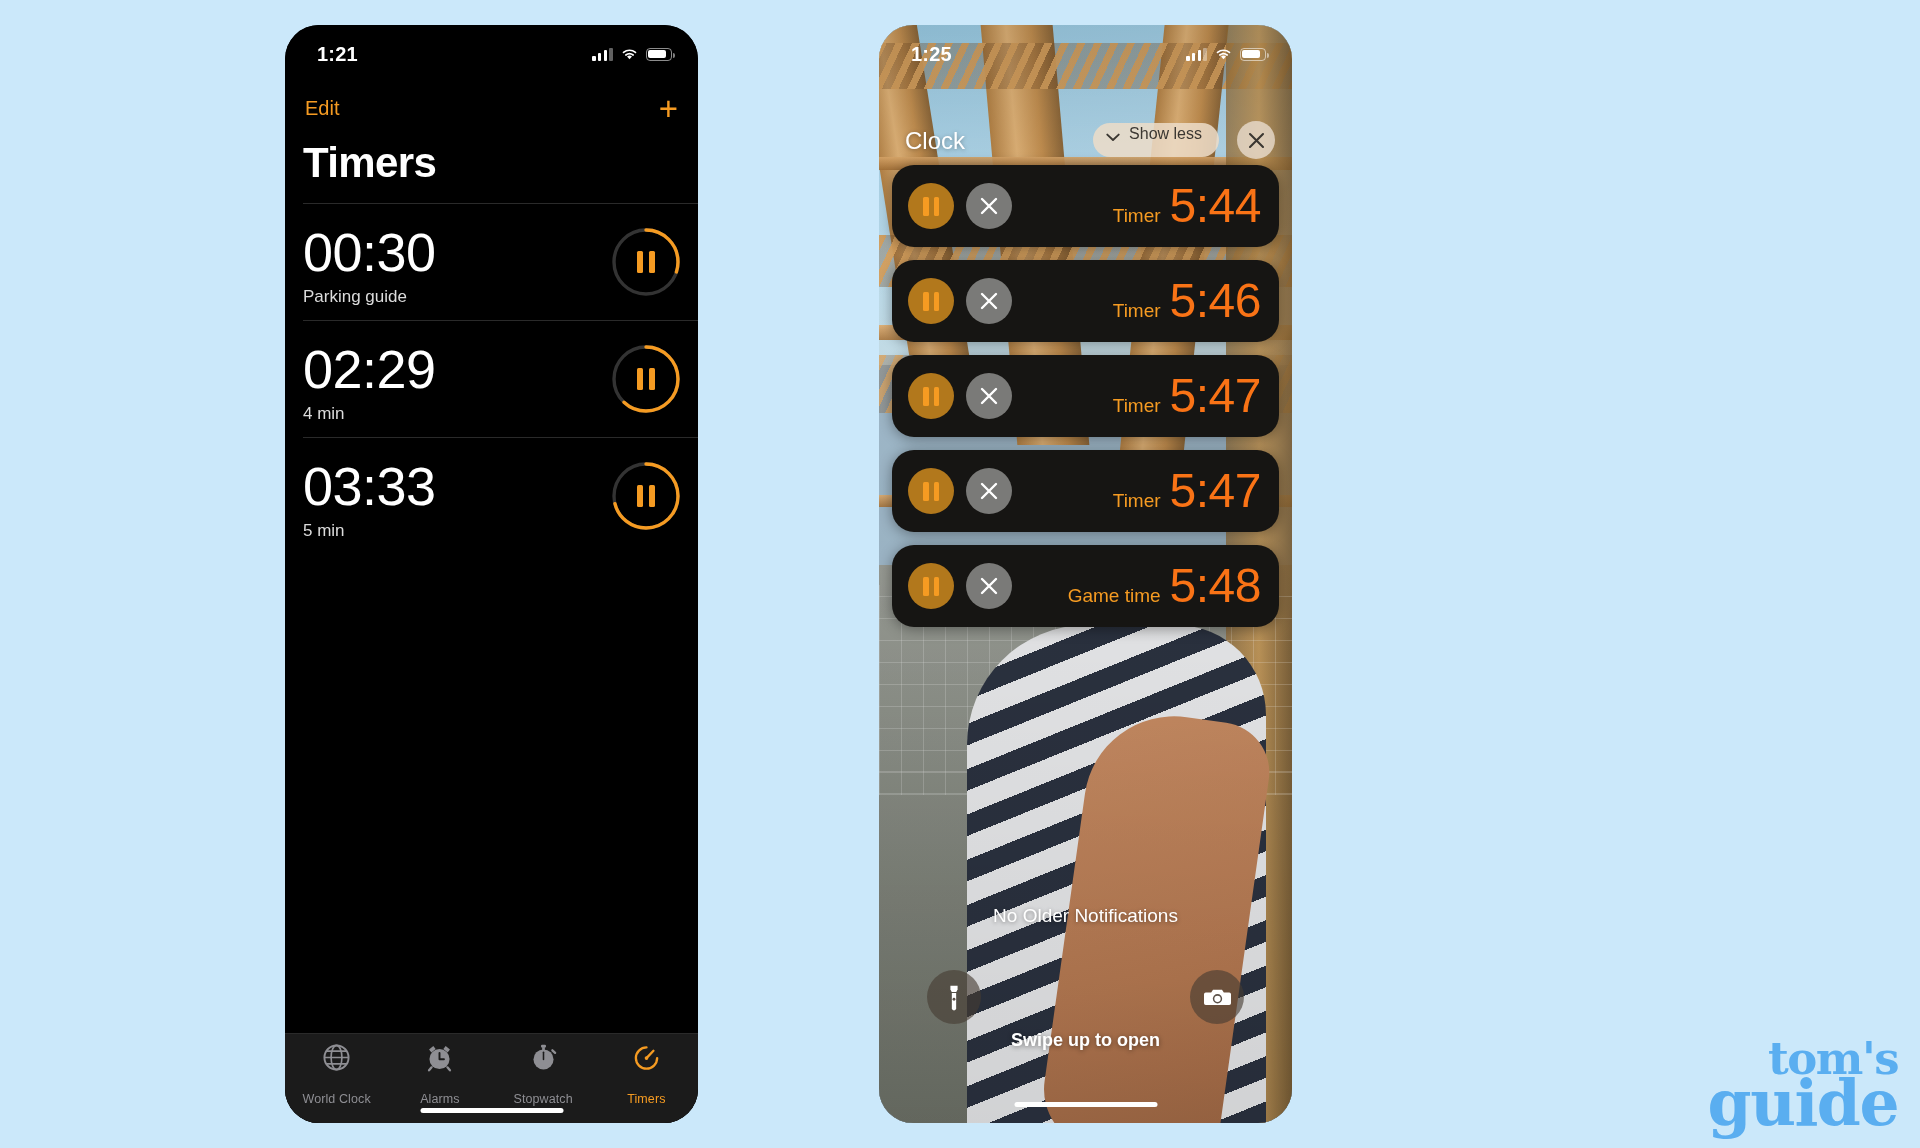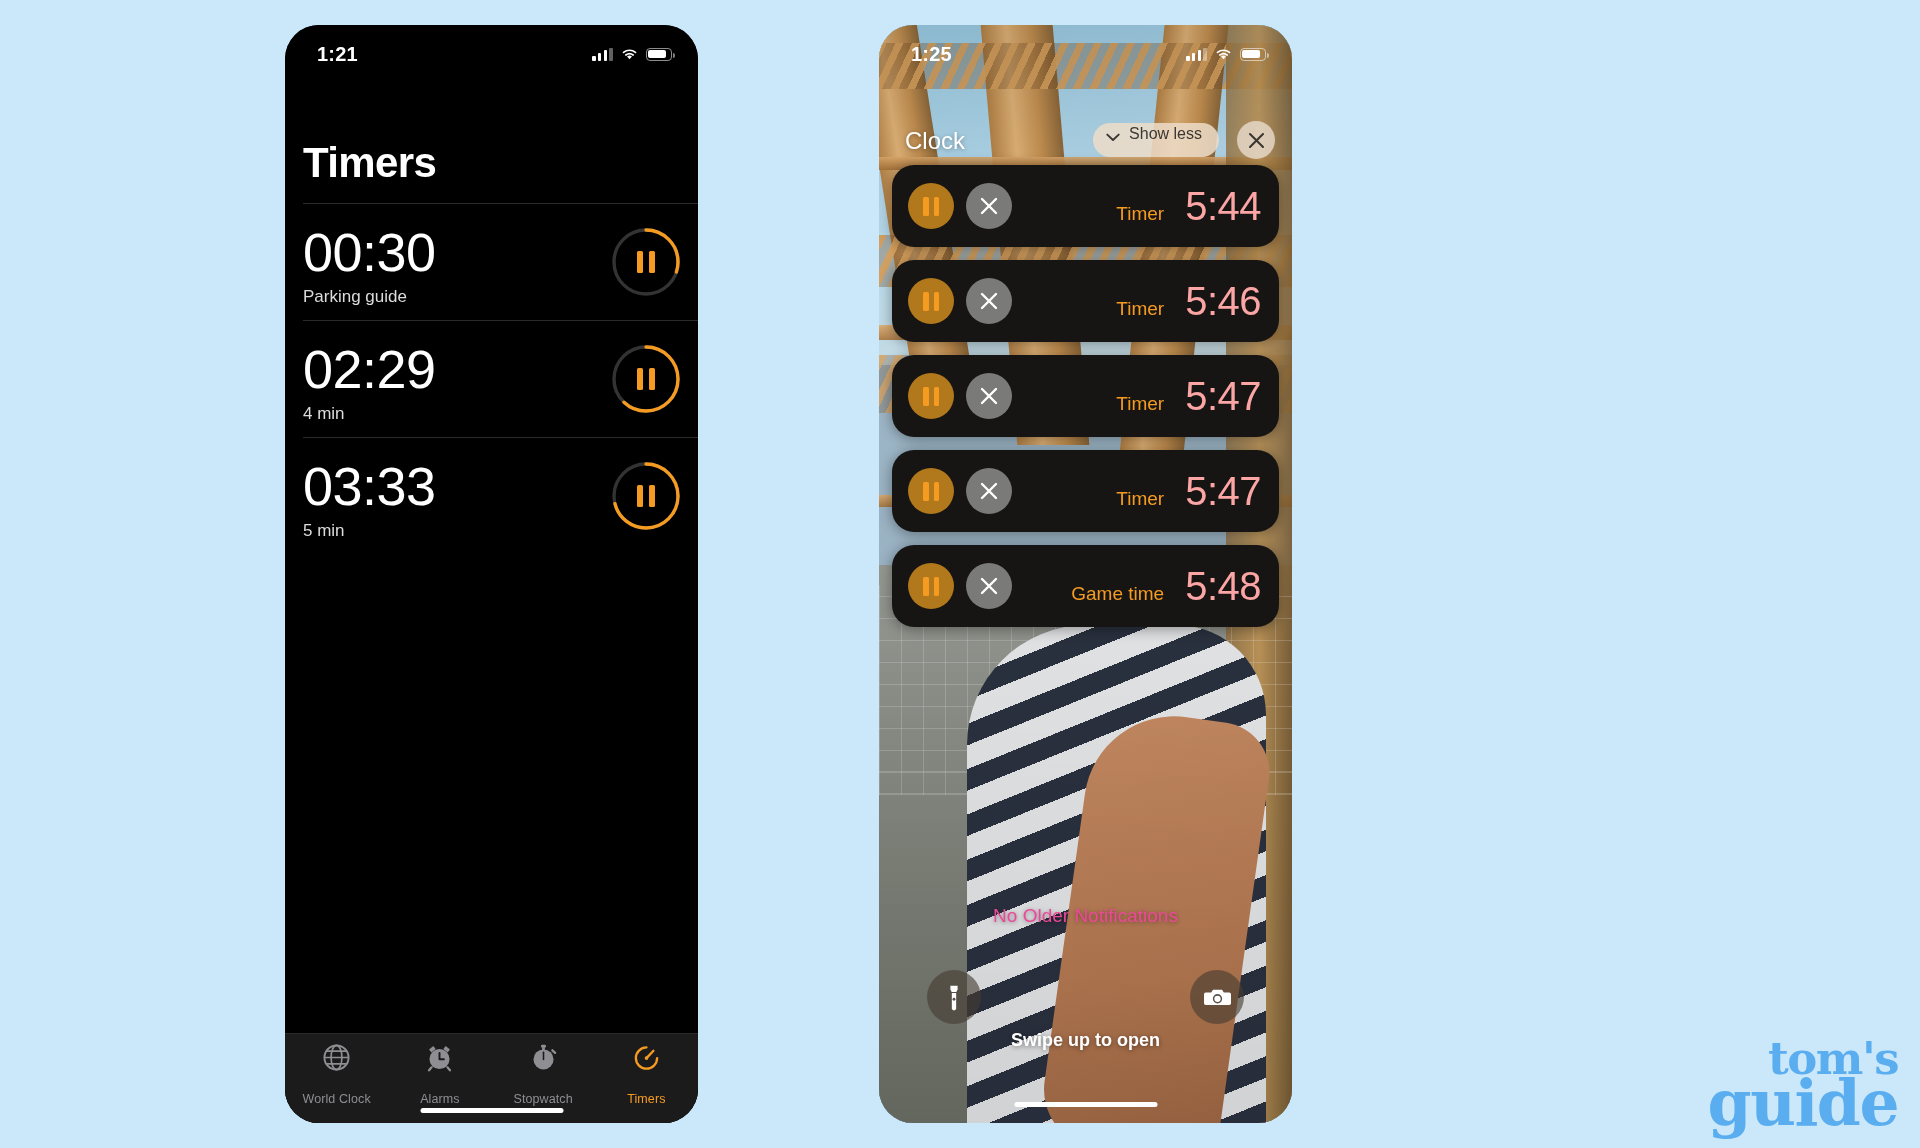--- a/index.html
+++ b/index.html
@@ -198,25 +198,25 @@
   }
   .n-pause i{display:block;width:5.5px;height:19px;background:#f59b22;border-radius:1.5px;}
   .n-close{
     width:46px;height:46px;border-radius:50%;background:#7a7a78;
     display:flex;align-items:center;justify-content:center;flex:0 0 46px;
     margin-left:12px;cursor:pointer;border:none;
   }
   .n-close svg{width:20px;height:20px;display:block;}
   .n-right{margin-left:auto;display:flex;align-items:baseline;gap:9px;}
   .n-title{color:#f59b22;font-size:19px;}
-  .n-time{color:#fca5a5;font-size:40px;font-weight:400;line-height:1;letter-spacing:-.5px;margin-left:12px;}
+  .n-time{color:#f97316;font-size:48px;font-weight:400;line-height:1;letter-spacing:-.5px;}
 
   .no-older{
     position:absolute;left:0;right:0;top:880px;text-align:center;
-    color:#ec4899;font-size:19px;z-index:12;text-shadow:0 1px 4px rgba(0,0,0,.4);
+    color:#ffffff;font-size:19px;z-index:12;text-shadow:0 1px 4px rgba(0,0,0,.4);
   }
   .ls-round{
     position:absolute;width:54px;height:54px;border-radius:50%;
     background:rgba(70,60,50,.62);display:flex;align-items:center;justify-content:center;
     z-index:12;cursor:pointer;border:none;
   }
   #ls-flashlight{left:48px;bottom:99px;}
   #ls-camera{right:48px;bottom:99px;}
   .ls-round svg{display:block;}
   .swipe-up{
@@ -257,20 +257,24 @@
                 <path d="M3.6 5.8a10 10 0 0112.8 0" stroke="#fff" stroke-width="1.8" fill="none" stroke-linecap="round"></path>
                 <path d="M6.1 8.6a6.4 6.4 0 017.8 0" stroke="#fff" stroke-width="1.8" fill="none" stroke-linecap="round"></path>
               </svg>
           </span>
           <span class="batt">
               <i></i>
             </span>
         </span>
       </div>
 
+      <div class="nav-row">
+        <button class="edit-btn">Edit</button>
+        <button class="plus-btn">+</button>
+      </div>
 
       <h1 class="page-title">Timers</h1>
 
       <div class="timer-list" id="timer-list">
           <div class="timer-row">
             <div class="tr-texts">
               <span class="tr-time">00:30</span>
               <span class="tr-label">Parking guide</span>
             </div>
             <button class="ring-btn">

